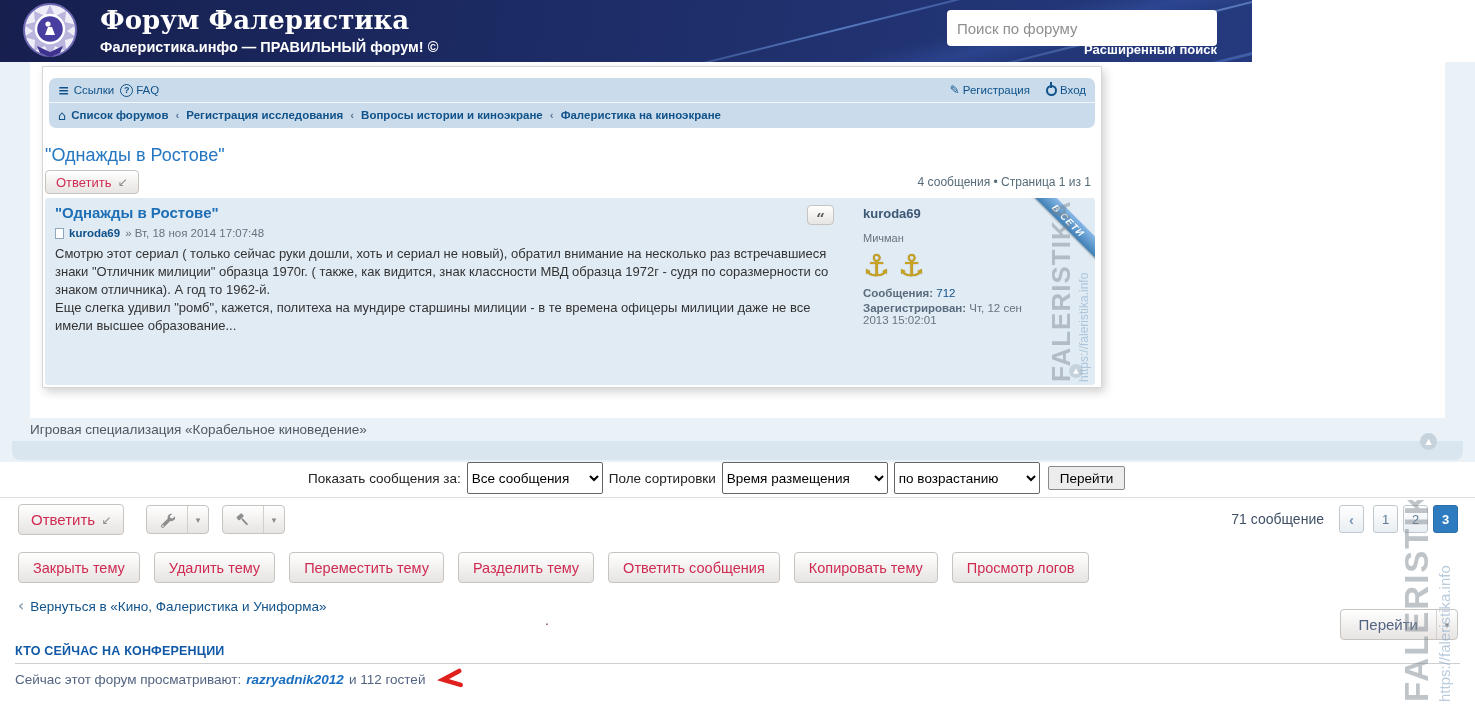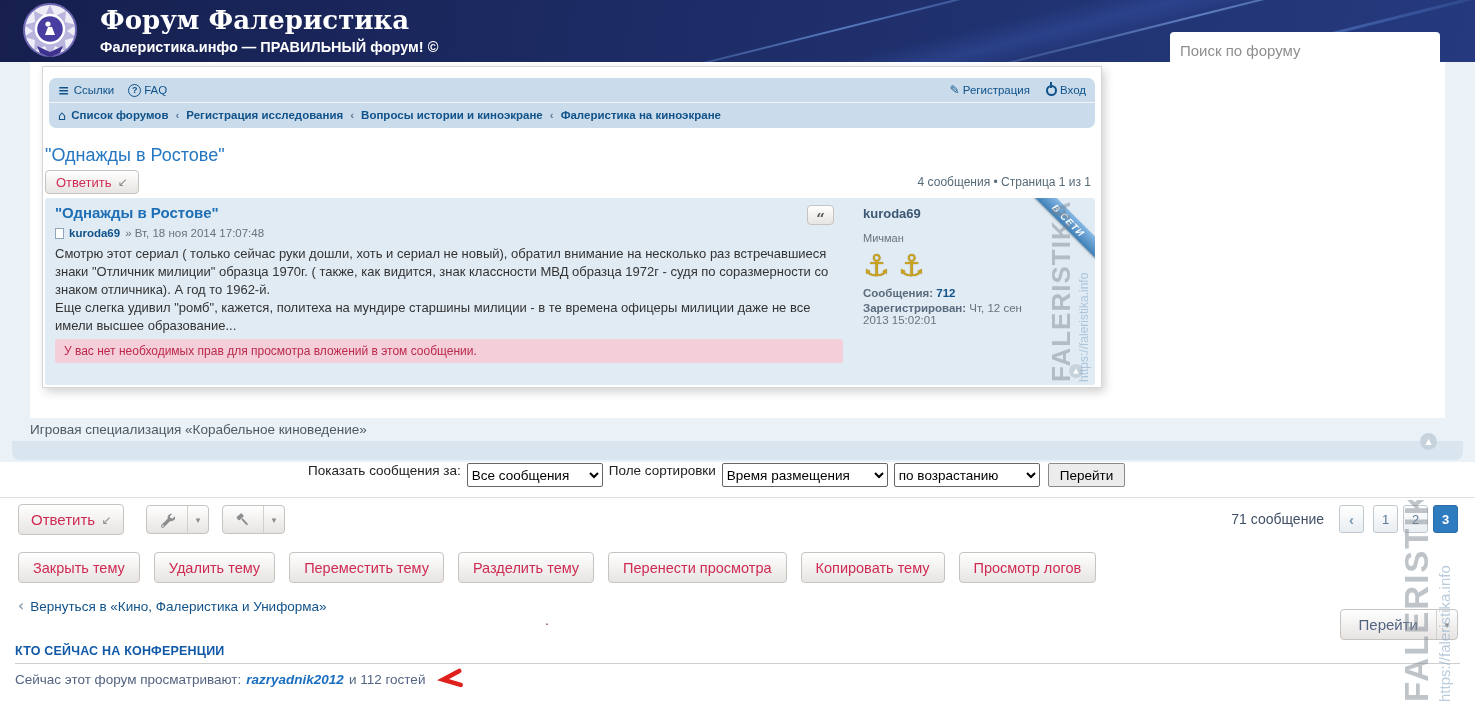--- a/index.html
+++ b/index.html
@@ -1,36 +1,36 @@
 <!DOCTYPE html>
 <html><head>
 <meta charset="utf-8">
 <style>
   * { margin:0; padding:0; box-sizing:border-box; }
   body { width:1475px; height:705px; font-family:"Liberation Sans",sans-serif; background:#fff; }
   #app { position:relative; width:1475px; height:705px; overflow:hidden; background:#fff; }
 
   
-  .hdr { position:absolute; left:0; top:0; width:1475px; height:62px;
+  .hdr { position:absolute; left:0; top:0; width:1252px; height:62px;
          background:linear-gradient(100deg,#161f4e 0%,#1d2c66 45%,#253a7e 100%); overflow:hidden; z-index:20; }
   .streak { position:absolute; pointer-events:none; }
   .s1 { left:560px; top:28px; width:560px; height:2px; transform:rotate(-14deg);
         background:linear-gradient(90deg,transparent,rgba(130,180,255,.55),transparent); }
   .s2 { left:880px; top:14px; width:640px; height:2px; transform:rotate(-14deg);
         background:linear-gradient(90deg,transparent,rgba(150,195,255,.5),transparent); }
   .s3 { left:1040px; top:40px; width:520px; height:3px; transform:rotate(-14deg);
         background:linear-gradient(90deg,transparent,rgba(110,160,240,.45),transparent); }
   .s4 { left:600px; top:10px; width:900px; height:46px; transform:rotate(-14deg);
         background:linear-gradient(180deg,rgba(60,90,180,0),rgba(70,110,210,.25),rgba(60,90,180,0)); }
   .logo { position:absolute; left:22px; top:3px; width:56px; height:56px; cursor:pointer; }
   .hdr-titles { position:absolute; left:100px; top:5px; color:#fff; }
   .site-title { font-family:"DejaVu Serif",serif; font-weight:bold; font-size:26px; line-height:30px; }
   .site-sub { font-size:14.5px; font-weight:bold; margin-top:4px; }
   .search { position:absolute; right:35px; top:10px; width:270px; height:29px; border:none; border-radius:4px;
-            padding:18px 10px; font-size:15px; font-family:"Liberation Sans",sans-serif; color:#333; outline:none;margin-top:22px; }
+            padding:18px 10px; font-size:15px; font-family:"Liberation Sans",sans-serif; color:#333; outline:none; }
   .search::placeholder { color:#8f8f8f; }
   .adv { position:absolute; right:35px; top:42px; color:#fff; font-size:13px; font-weight:bold; text-decoration:none; cursor:pointer; }
 
   
   .upper-bg { position:absolute; left:0; top:62px; width:1475px; height:400px; background:#eaf1f7; }
   .sheet { position:absolute; left:30px; top:62px; width:1415px; height:356px; background:#fff; }
   .band { position:absolute; left:12px; top:441px; width:1451px; height:19px; background:#d9e6f0; border-radius:0 0 8px 8px; }
   .sig { position:absolute; left:30px; top:422px; font-size:13.5px; color:#4e5a63; z-index:3; }
 
   .circle-up { display:inline-flex; align-items:center; justify-content:center; border-radius:50%;
@@ -38,21 +38,21 @@
   .circle-big { position:absolute; right:38px; top:433px; width:17px; height:17px; font-size:8px; z-index:4; }
   .circle-mini { position:absolute; right:12px; bottom:7px; width:14px; height:14px; font-size:7px; }
 
   
   .frame { position:absolute; left:42px; top:66px; width:1060px; height:322px; background:#fff;
            border:1px solid #d6d6d6; box-shadow:3px 4px 9px rgba(0,0,0,.18); z-index:3; }
   .navbar { position:absolute; left:6px; top:11px; width:1046px; height:50px; background:#cadceb; border-radius:7px;
             font-size:11.5px; color:#105289; }
   .nav-row1 { height:25px; display:flex; align-items:center; padding:0 9px; border-bottom:1px solid rgba(255,255,255,.75); }
   .nav-row2 { height:24px; display:flex; align-items:center; padding:0 9px; }
-  .nav-link { color:#105289; text-decoration:none; cursor:pointer; margin-right:14px; }
+  .nav-link { color:#105289; text-decoration:none; cursor:pointer; margin-right:6px; }
   .nav-right { margin-left:auto; display:flex; align-items:center; }
   .nav-right .nav-link { margin-right:0; }
   .uicon { font-family:"DejaVu Sans",sans-serif; }
   .menu-ic { font-weight:bold; font-size:14px; color:#105289; margin-right:4px; }
   .faq-circle { display:inline-flex; width:13px; height:13px; border:1.3px solid #105289; border-radius:50%;
                 align-items:center; justify-content:center; font-size:9px; font-weight:bold; color:#105289; margin-right:3px; }
   .reg-ic { font-size:12px; color:#105289; margin-right:3px; margin-left:18px; }
   .power-ic { position:relative; width:11px; height:11px; border:2px solid #105289; border-radius:50%;
               display:inline-block; margin:0 3px 0 16px; }
   .power-ic::before { content:""; position:absolute; left:50%; top:-5px; width:2px; height:6px; background:#105289; transform:translateX(-50%); }
@@ -80,38 +80,38 @@
                white-space:pre-line; }
   .warning { position:absolute; left:10px; top:141px; width:788px; background:#f4ced8; border-radius:3px;
              color:#bc2a4d; font-size:12px; padding:5px 9px; }
   .profile { position:absolute; left:818px; top:8px; width:182px; font-size:11.5px; color:#68737e; }
   .p-user { font-weight:bold; font-size:13px; color:#3d5875; text-decoration:none; cursor:pointer; }
   .p-rank { margin-top:11px; font-size:11px; }
   .insignia { margin-top:4px; font-size:30px; color:#c9a31f; letter-spacing:8px; text-shadow:0 0 1px #8a6d0e; line-height:36px; }
   .p-line { margin-top:3px; }
   .p-line:nth-of-type(1) { margin-top:8px; }
   .p-lbl { font-weight:bold; color:#5a6b7d; }
-  .p-val { color:#105289; font-weight:bold; text-decoration:none; cursor:pointer;text-align:center; }
+  .p-val { color:#105289; font-weight:normal; text-decoration:none; cursor:pointer;text-align:center; }
   .ribbon-box { position:absolute; top:0; right:0; width:76px; height:70px; overflow:hidden; pointer-events:none; }
   .ribbon { position:absolute; top:15px; right:-26px; width:105px; transform:rotate(45deg); text-align:center;
             background:linear-gradient(180deg,#85b8e6,#3f7fb5); color:#fff; font-size:9.5px; font-style:italic;
             font-weight:bold; letter-spacing:1px; padding:2px 0; box-shadow:0 1px 2px rgba(0,0,0,.3); }
   .wm { display:flex; pointer-events:none; z-index:9; }
   .wm-v { writing-mode:vertical-rl; transform:rotate(180deg); white-space:nowrap; font-weight:bold; }
   .post-wm { position:absolute; right:4px; top:2px; height:182px; overflow:hidden; }
   .post-wm .wm-big { font-size:26px; color:rgba(120,130,142,.45); letter-spacing:1px; }
   .post-wm .wm-small { font-size:12px; color:rgba(130,165,198,.55); font-weight:normal; }
   .page-wm { position:absolute; right:22px; top:500px; height:202px; overflow:hidden; }
   .page-wm .wm-big { font-size:33px; color:rgba(128,138,148,.5); letter-spacing:2px; }
   .page-wm .wm-small { font-size:15px; color:rgba(138,170,200,.6); font-weight:normal; }
 
   
-  .sortrow { position:absolute; left:308px; top:463px; height:30px; display:flex; gap:6px;
+  .sortrow { position:absolute; left:308px; top:463px; height:30px; display:flex; align-items:center; gap:6px;
              font-size:13.5px; color:#222; }
-  .sortrow select { height:24px; font-size:13.5px; font-family:"Liberation Sans",sans-serif; border:1px solid #666;
+  .sortrow select { height:32px; font-size:13.5px; font-family:"Liberation Sans",sans-serif; border:1px solid #666;
                     border-radius:2px; background:#fff; color:#000; }
   .sel-show { width:136px; } .sel-field { width:166px; } .sel-dir { width:146px; }
   .go-btn { height:24px; margin-left:2px; padding:0 11px; font-size:13.5px; font-family:"Liberation Sans",sans-serif;
             border:1px solid #8a8a8a; border-radius:2px; background:#ececec; color:#000; cursor:pointer; }
 
   .hsep { position:absolute; left:0; top:497px; width:1475px; border-top:1px solid #e0e0e0; }
 
   
   .reply-lg { position:absolute; left:18px; top:504px; height:31px; padding:0 12px; font-size:15px; }
   .split { position:absolute; top:505px; height:29px; display:flex; align-items:stretch; border:1px solid #c7c3bf;
@@ -217,21 +217,20 @@
       <button class="btn quote-btn">
         <span class="quote-g">“</span>
       </button>
       <div class="author-line">
         <span class="page-ic"></span>
         <a class="author">kuroda69</a>
         <span>» Вт, 18 ноя 2014 17:07:48</span>
       </div>
       <div class="post-body">Смотрю этот сериал ( только сейчас руки дошли, хоть и сериал не новый), обратил внимание на несколько раз встречавшиеся знаки "Отличник милиции" образца 1970г. ( также, как видится, знак классности МВД образца 1972г - судя по соразмерности со знаком отличника). А год то 1962-й.
 Еще слегка удивил "ромб", кажется, политеха на мундире старшины милиции - в те времена офицеры милиции даже не все имели высшее образование...</div>
-      <div class="warning">У вас нет необходимых прав для просмотра вложений в этом сообщении.</div>
       <span class="circle-up circle-mini">
         <span class="uicon">▲</span>
       </span>
 
       <div class="profile">
         <a class="p-user">kuroda69</a>
         <div class="p-rank">Мичман</div>
         <div class="insignia uicon">
           <span>⚓</span><span>⚓</span>
         </div>
@@ -303,21 +302,21 @@
     <span class="pg">1</span>
     <span class="pg">2</span>
     <span class="pg pg-active">3</span>
   </div>
 
   <div class="modrow">
     <button class="btn mod-btn">Закрыть тему</button>
     <button class="btn mod-btn">Удалить тему</button>
     <button class="btn mod-btn">Переместить тему</button>
     <button class="btn mod-btn">Разделить тему</button>
-    <button class="btn mod-btn">Перенести просмотра</button>
+    <button class="btn mod-btn">Ответить сообщения</button>
     <button class="btn mod-btn">Копировать тему</button>
     <button class="btn mod-btn">Просмотр логов</button>
   </div>
 
   <div class="return-row">
     <span class="return-g uicon">‹</span>
     <a class="return-link">Вернуться в «Кино, Фалеристика и Униформа»</a>
   </div>
   <span class="stray-dot">.</span>
   <div class="jump">

